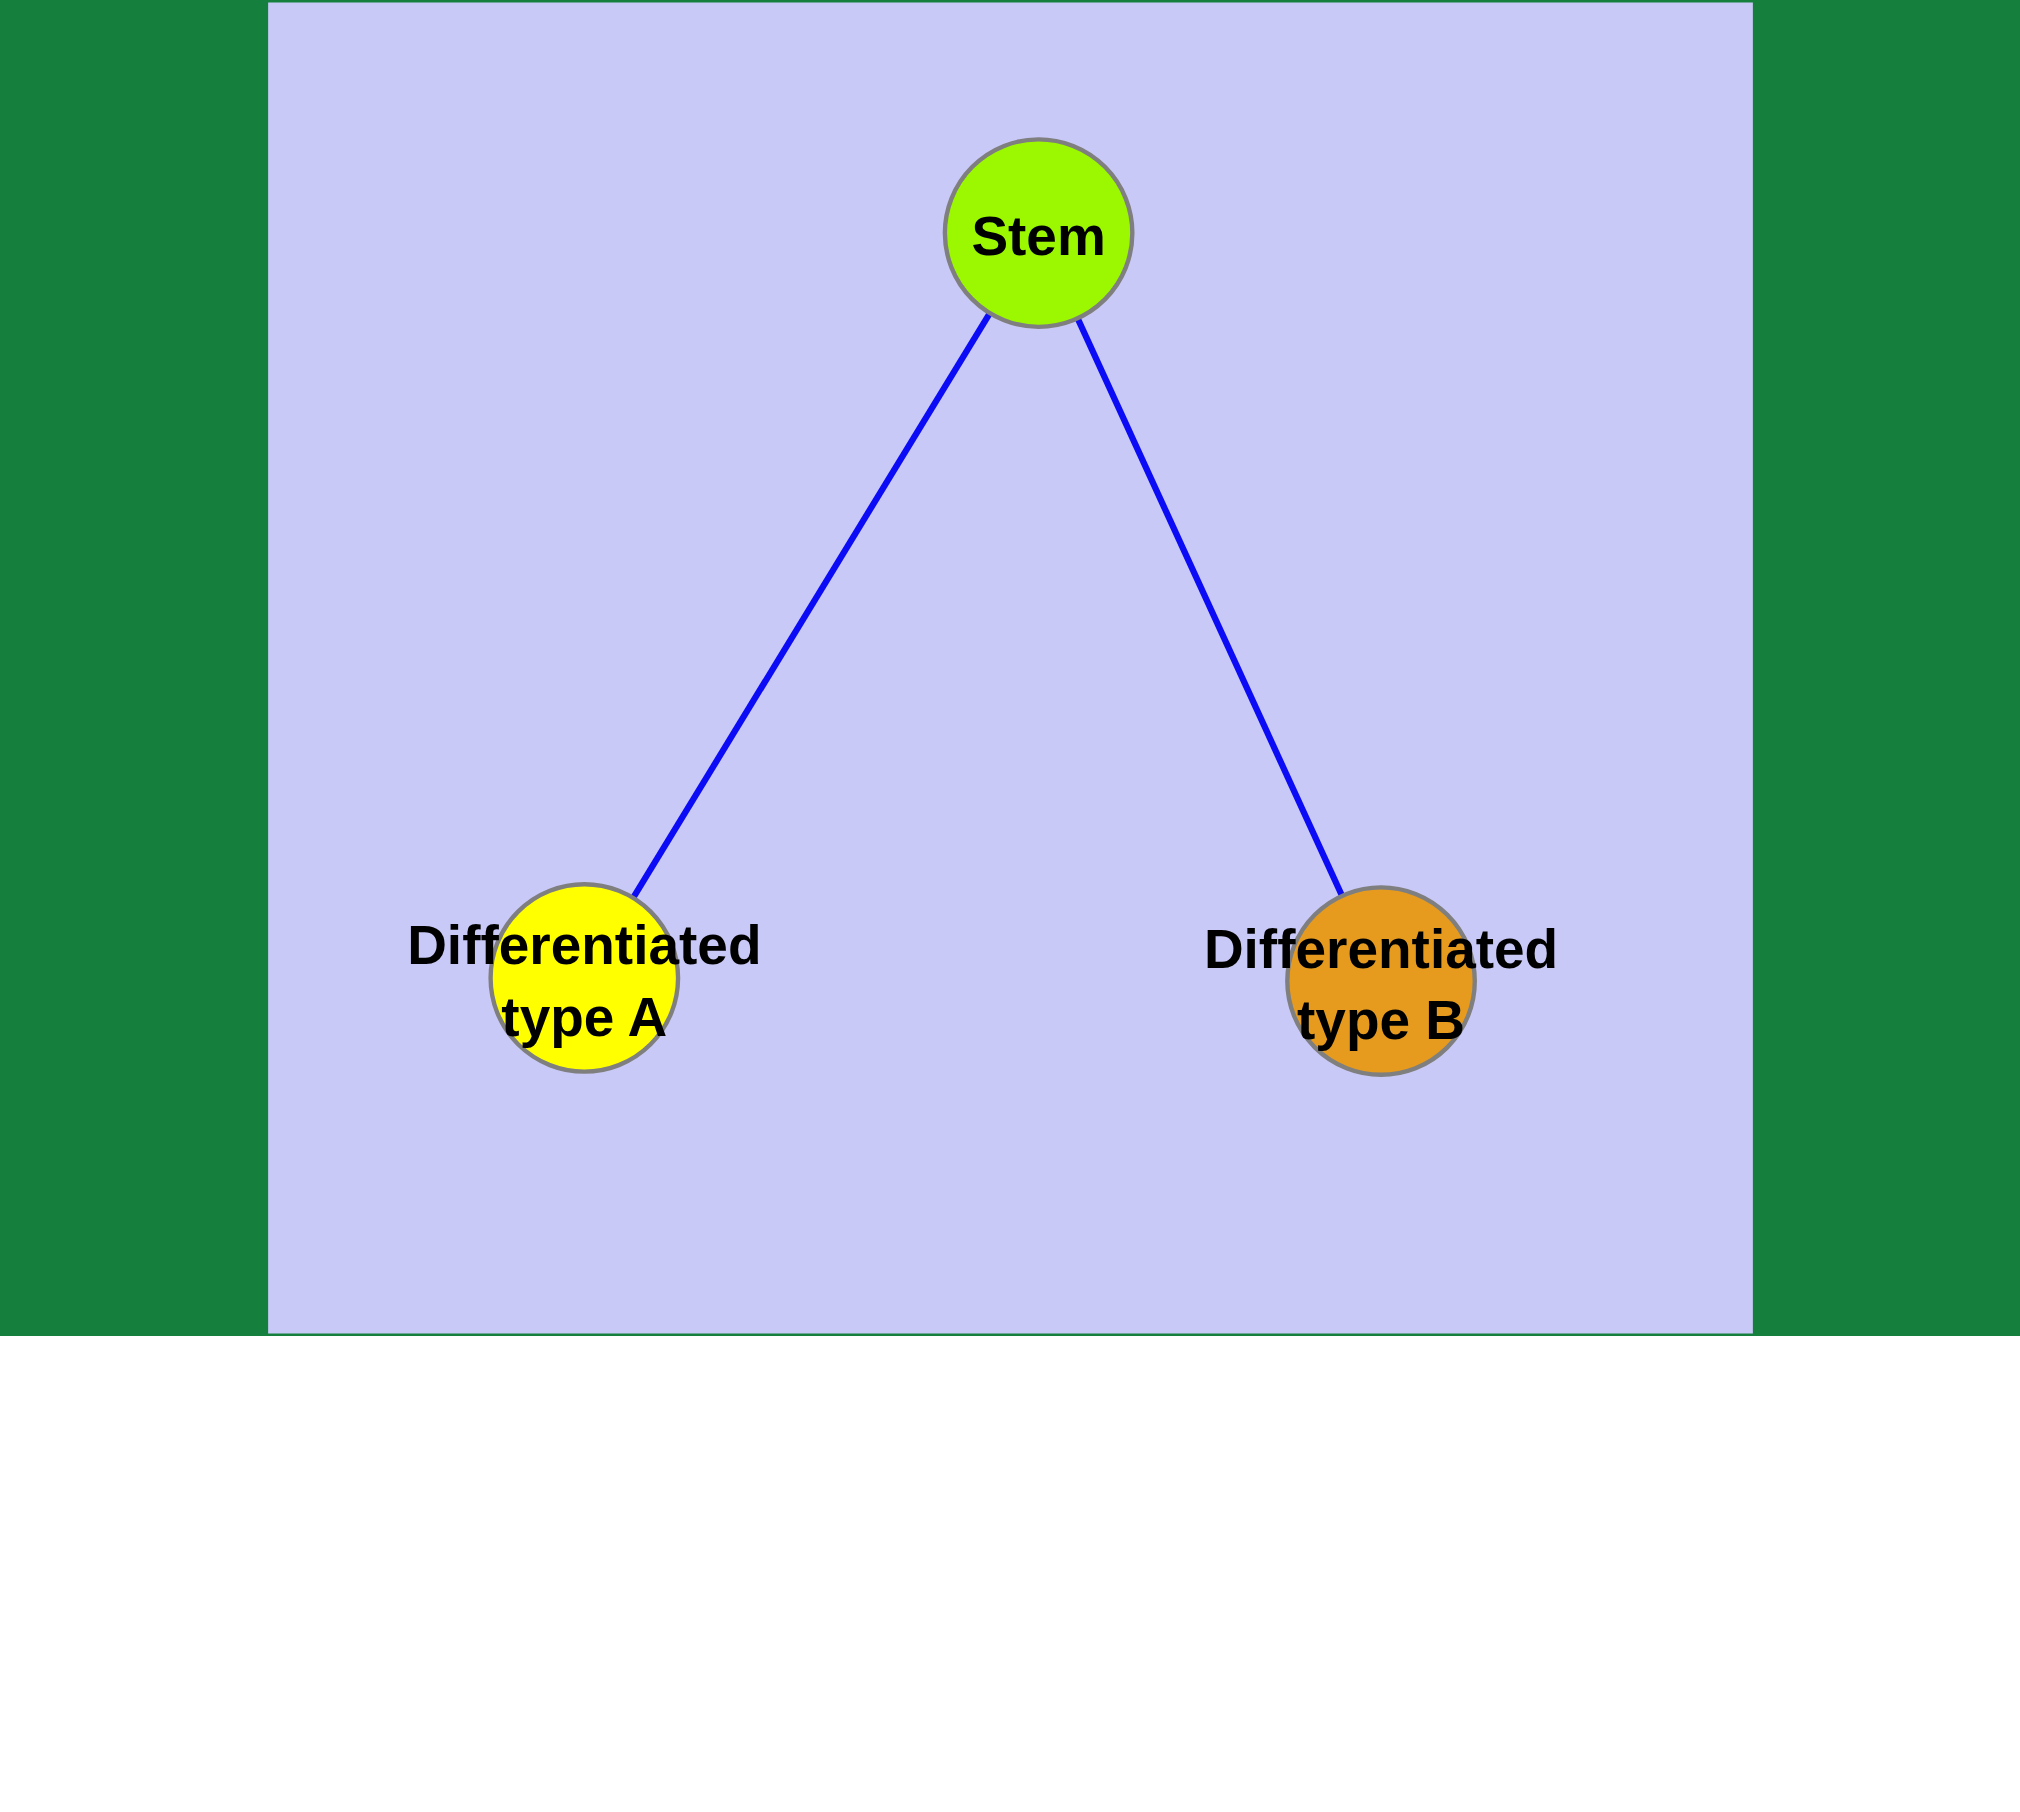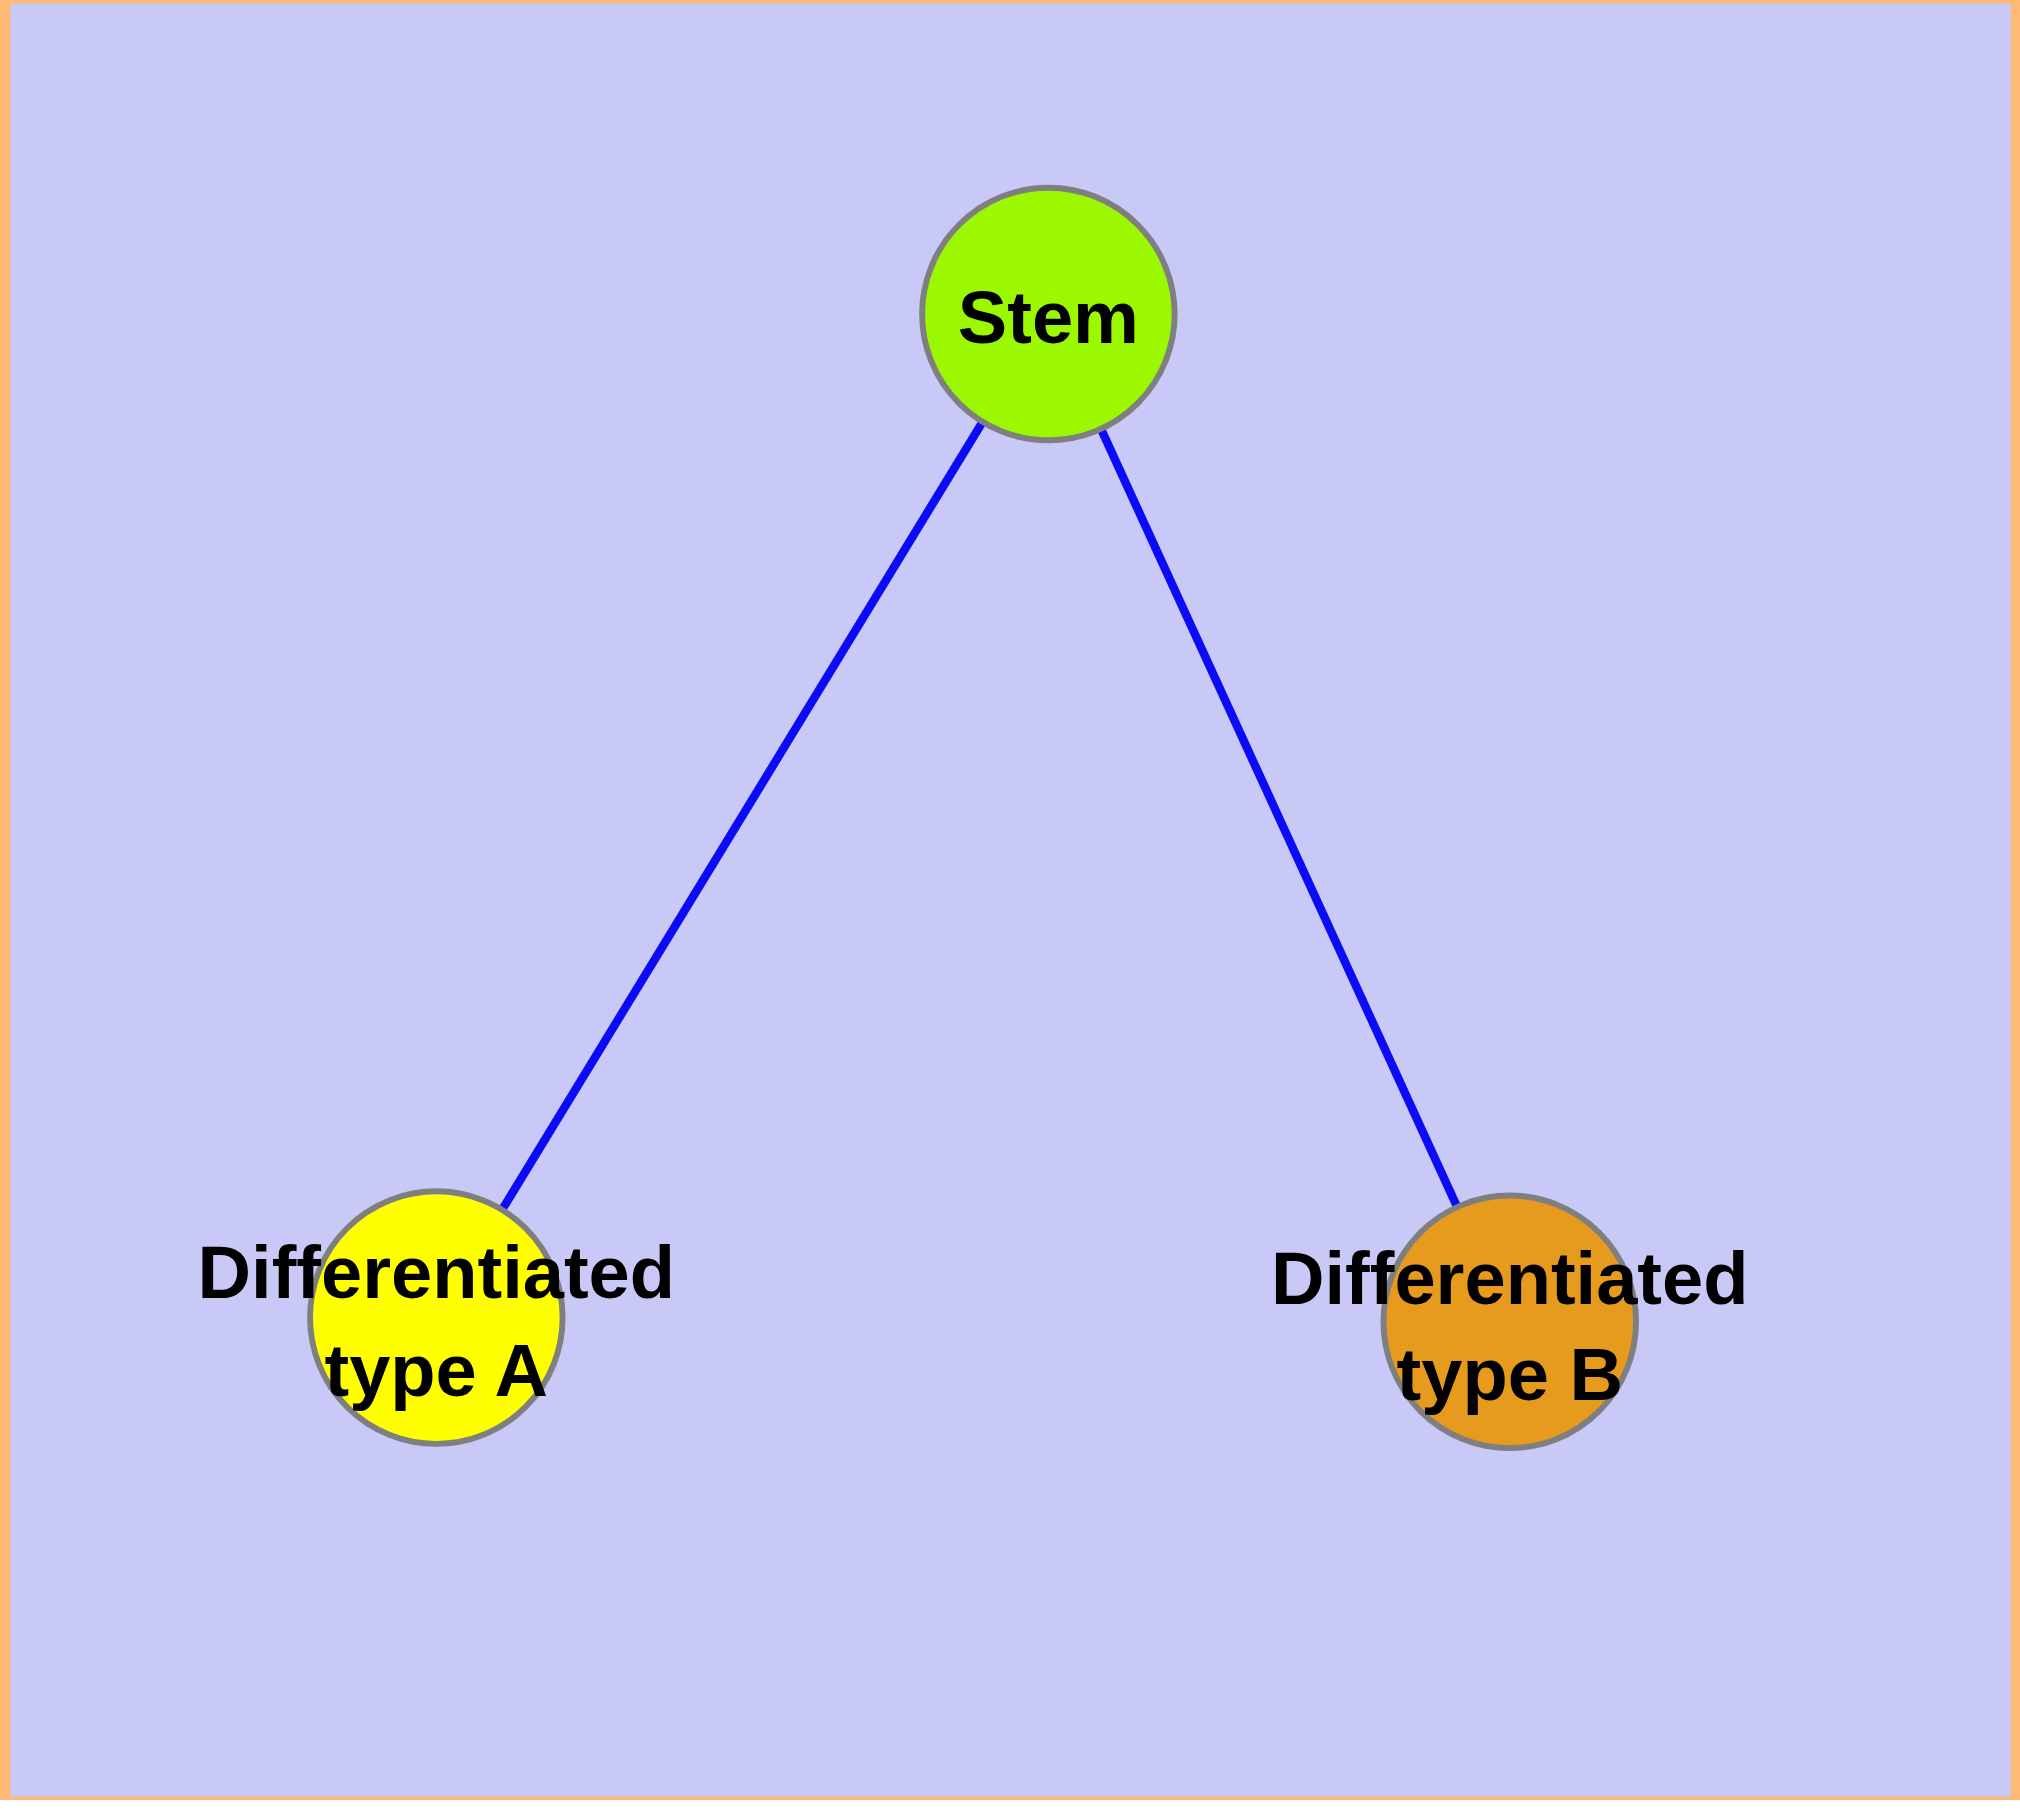--- a/index.html
+++ b/index.html
@@ -4,22 +4,22 @@
 <style>
   html, body {
     margin: 0;
     padding: 0;
     background: #ffffff;
     font-family: "Liberation Sans", sans-serif;
   }
   .stage {
     position: relative;
     width: 2021px;
-    height: 1800px;
-    background: #fdba74;
+    height: 1336px;
+    background: #15803d;
   }
   .stage svg {
     position: absolute;
     top: 0;
     left: 0;
     width: 100%;
     height: 100%;
     display: block;
   }
   .edge {

